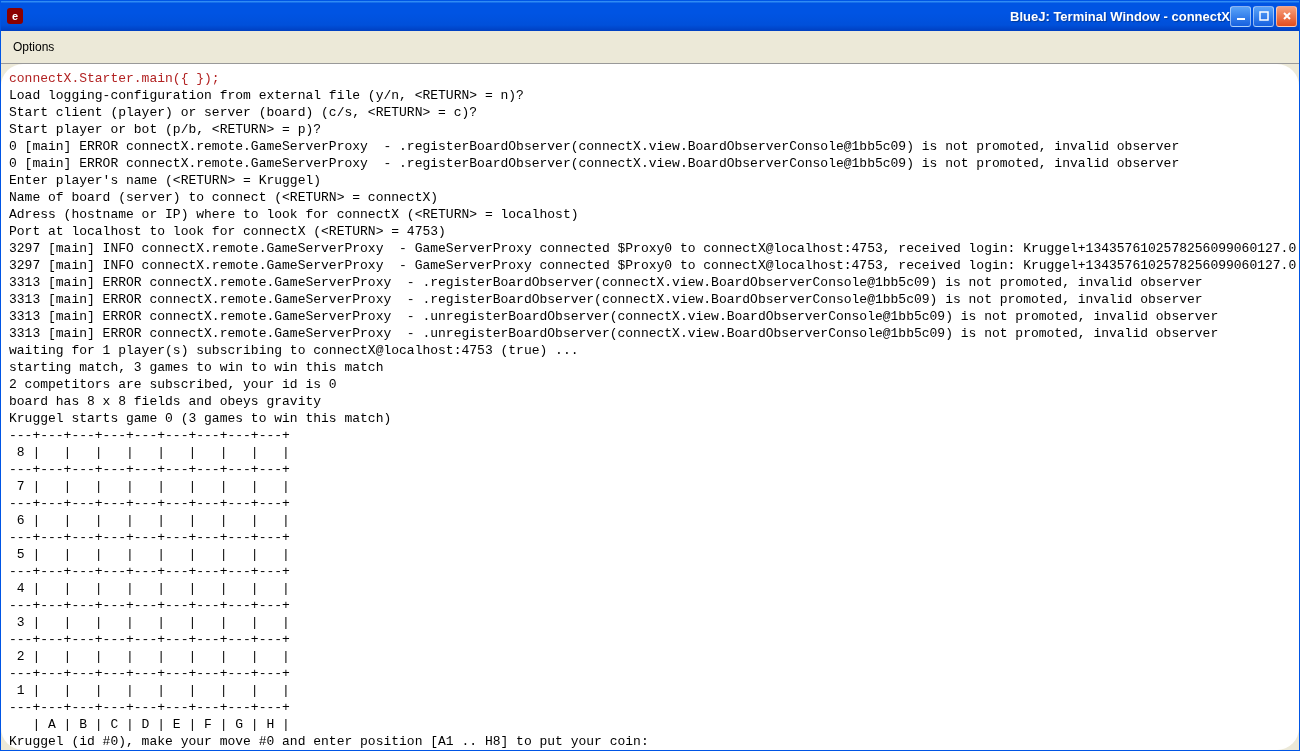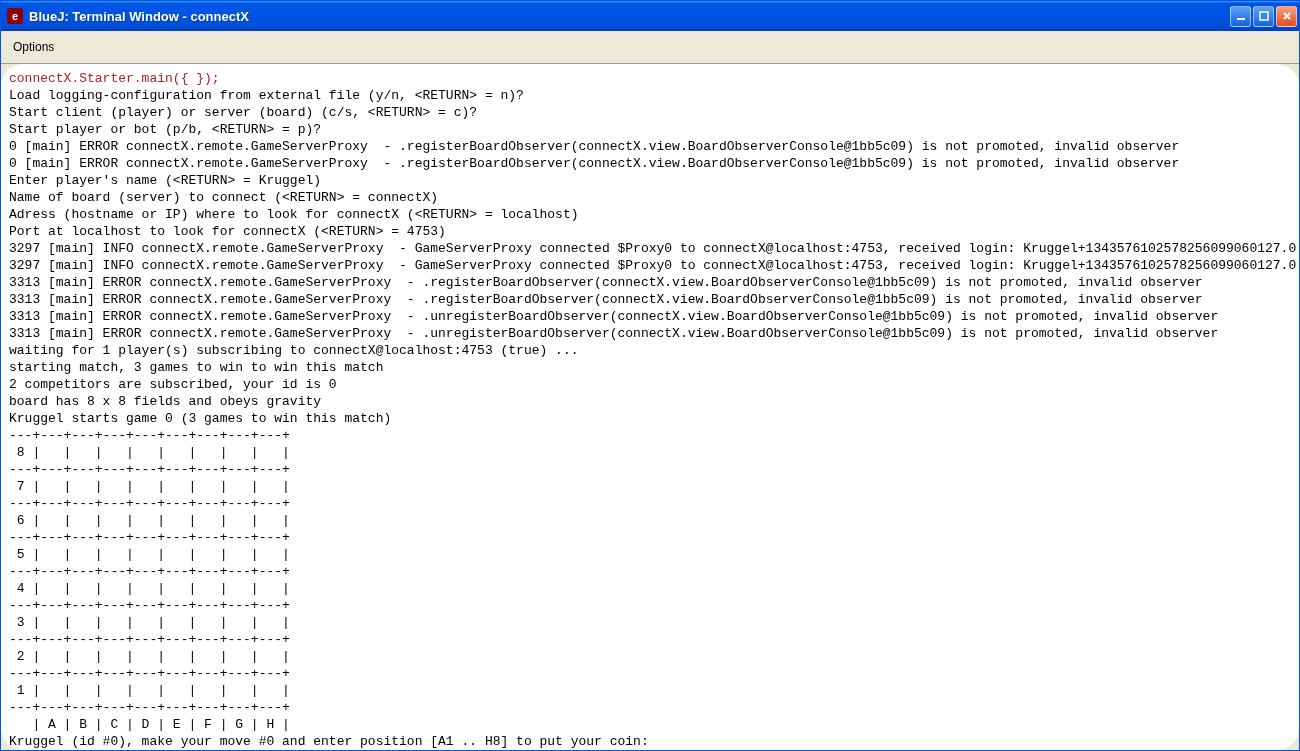--- a/index.html
+++ b/index.html
@@ -37,20 +37,21 @@
     display: flex;
     align-items: center;
     justify-content: center;
     font-size: 11px;
     font-weight: bold;
     color: #fff;
   }
   .titlebar .title-text {
     flex: 1;
     text-shadow: 1px 1px 1px rgba(0,0,0,0.3);
+    text-align: right;
   }
   .window-controls {
     display: flex;
     gap: 2px;
   }
   .win-btn {
     width: 21px;
     height: 21px;
     border-radius: 3px;
     border: 1px solid rgba(255,255,255,0.5);

